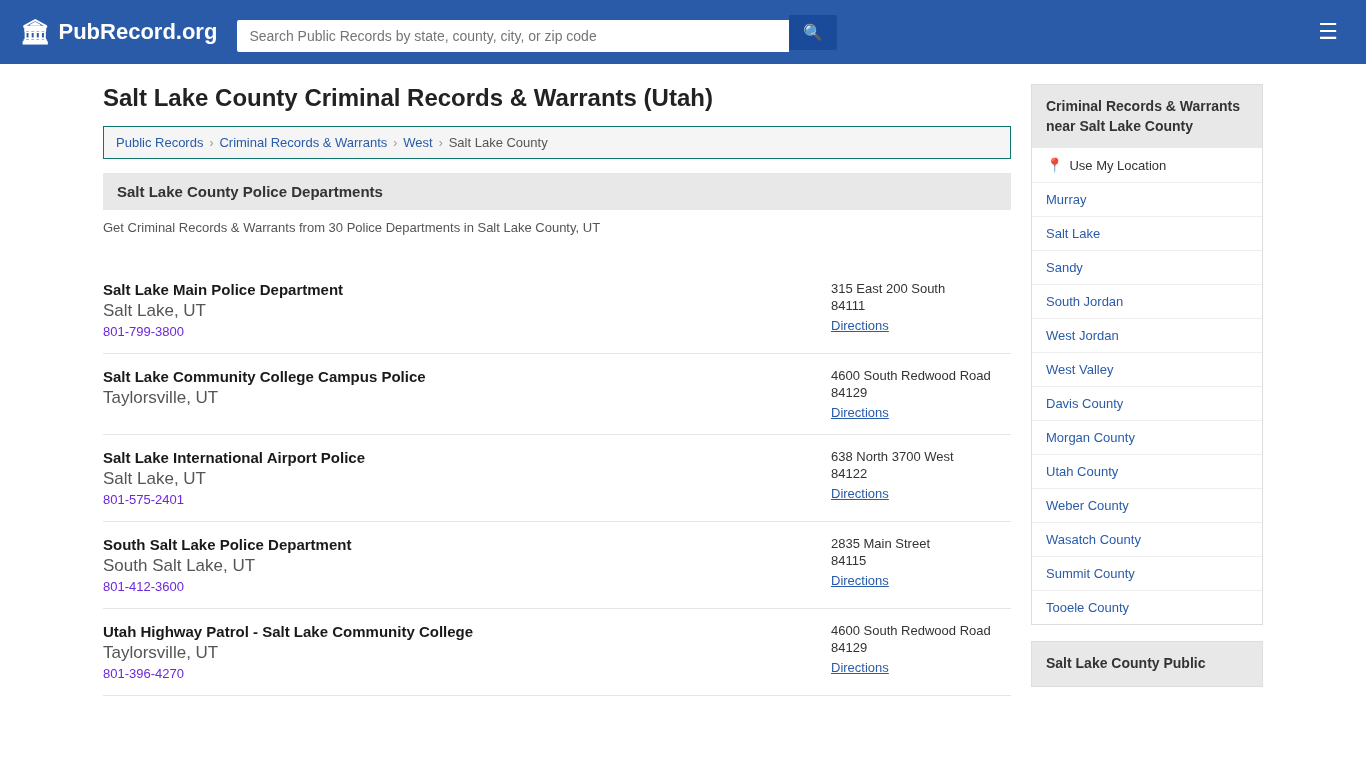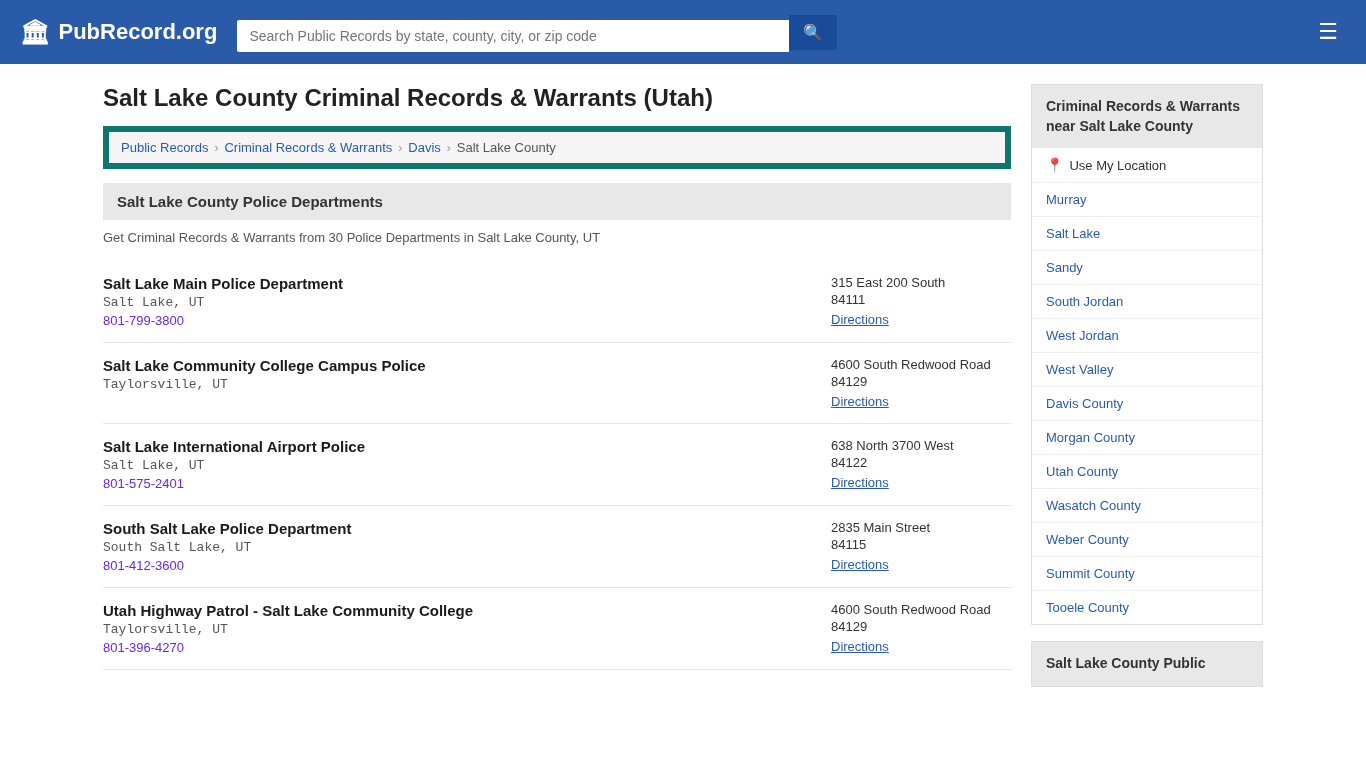--- a/index.html
+++ b/index.html
@@ -82,21 +82,21 @@
     .page-title {
       font-size: 24px;
       font-weight: bold;
       color: #222;
       margin-bottom: 14px;
     }
 
     
     .breadcrumb {
       background: #f5f5f5;
-      border: 6px solid #0f766e;
+      border: 1px solid #0f766e;
       padding: 8px 12px;
       font-size: 13px;
       color: #555;
       margin-bottom: 14px;
       display: flex;
       align-items: center;
       gap: 6px;
       flex-wrap: wrap;
     }
     .breadcrumb a {
@@ -118,21 +118,21 @@
       background: #e8e8e8;
       padding: 10px 14px;
       font-weight: bold;
       font-size: 15px;
       margin-bottom: 10px;
     }
 
     .section-sub {
       font-size: 13px;
       color: #555;
-      margin-bottom: 16px;
+      margin-bottom: 32px;
     }
 
     
     .dept-entry {
       border-bottom: 1px solid #e5e5e5;
       padding: 14px 0;
       display: flex;
       justify-content: space-between;
       align-items: flex-start;
     }
@@ -140,23 +140,22 @@
       flex: 1;
     }
     .dept-name {
       font-weight: bold;
       font-size: 15px;
       color: #1a1a1a;
       margin-bottom: 3px;
     }
     .dept-city {
       color: #555;
-      font-size: 13px;
+      font-size: 17px;
       margin-bottom: 3px;
-      font-family: Liberation Mono, monospace;
     }
     .dept-phone {
       color: #6d28d9;
       font-size: 13px;
     }
     .dept-right {
       text-align: left;
       min-width: 200px;
       padding-left: 20px;
     }
@@ -234,21 +233,21 @@
 
   <div class="main-content">
 
     <h1 class="page-title">Salt Lake County Criminal Records &amp; Warrants (Utah)</h1>
 
     <div class="breadcrumb">
       <a href="#">Public Records</a>
       <span class="breadcrumb-sep">›</span>
       <a href="#">Criminal Records &amp; Warrants</a>
       <span class="breadcrumb-sep">›</span>
-      <a href="#">Davis</a>
+      <a href="#">West</a>
       <span class="breadcrumb-sep">›</span>
       <span>Salt Lake County</span>
     </div>
 
 
     <div class="section-header">Salt Lake County Police Departments</div>
     <p class="section-sub">Get Criminal Records &amp; Warrants from 30 Police Departments in Salt Lake County, UT</p>
 
     <div>
 
@@ -331,22 +330,22 @@
 
       <div class="sidebar-item">Murray</div>
       <div class="sidebar-item">Salt Lake</div>
       <div class="sidebar-item">Sandy</div>
       <div class="sidebar-item">South Jordan</div>
       <div class="sidebar-item">West Jordan</div>
       <div class="sidebar-item">West Valley</div>
       <div class="sidebar-item">Davis County</div>
       <div class="sidebar-item">Morgan County</div>
       <div class="sidebar-item">Utah County</div>
+      <div class="sidebar-item">Weber County</div>
       <div class="sidebar-item">Wasatch County</div>
-      <div class="sidebar-item">Weber County</div>
       <div class="sidebar-item">Summit County</div>
       <div class="sidebar-item">Tooele County</div>
     </div>
 
     <div class="sidebar-box">
       <div class="sidebar-header">Salt Lake County Public</div>
     </div>
   </div>
 
 </div>

